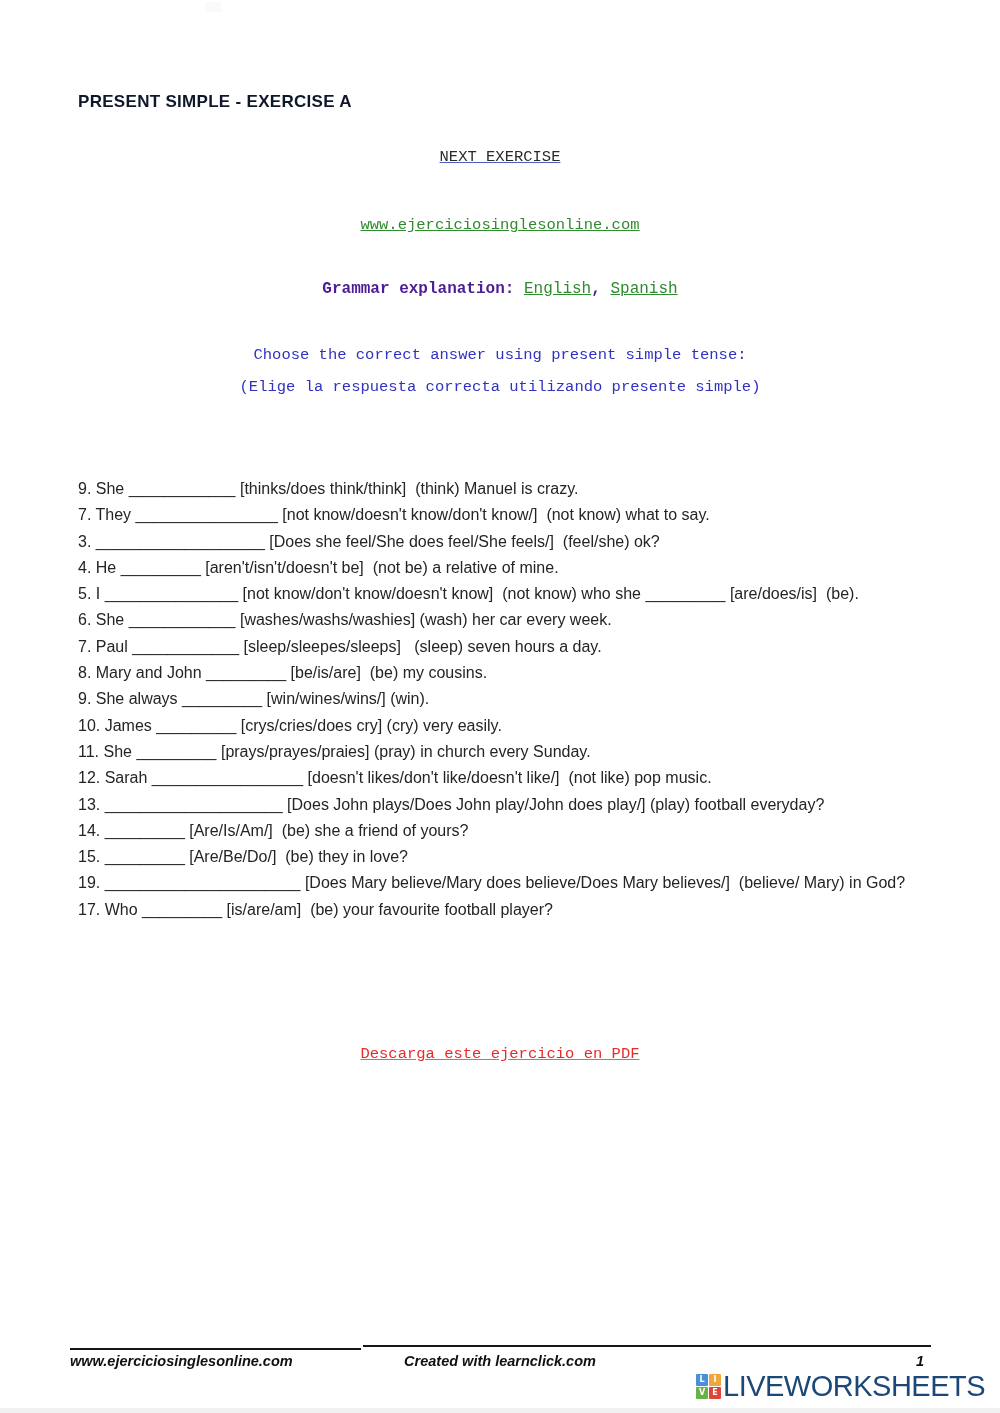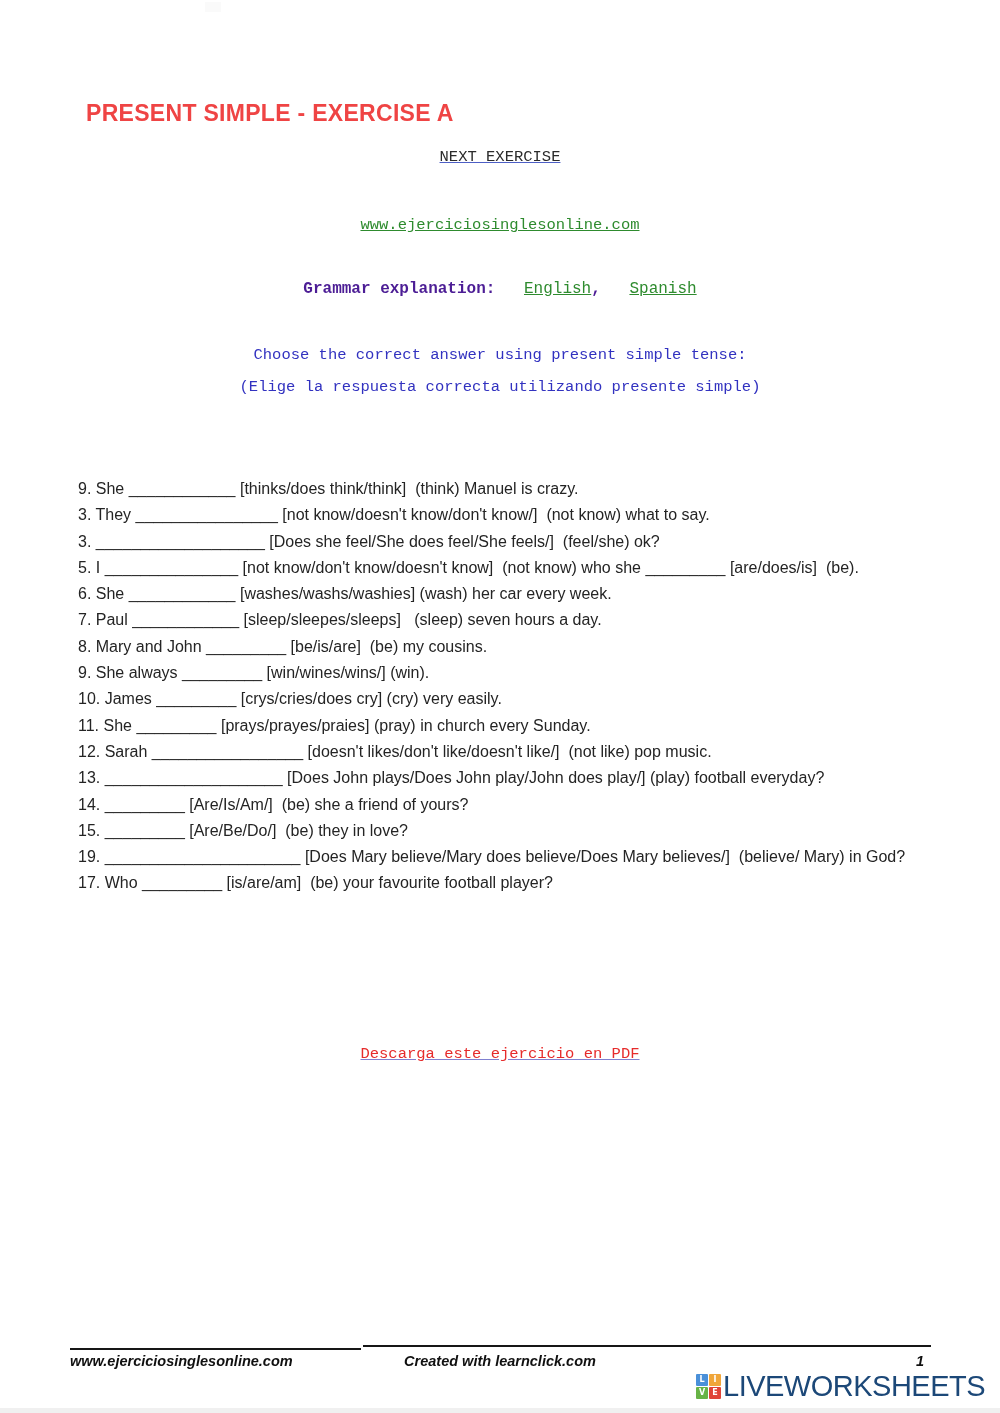--- a/index.html
+++ b/index.html
@@ -16,23 +16,23 @@
   .top-artifact{
     position:absolute;left:205px;top:2px;width:16px;height:10px;
     background:#fafafa;
   }
   .bottom-strip{
     position:absolute;left:0;bottom:0;width:1000px;height:5px;
     background:#f0f0f0;
   }
 
   .title{
-    position:absolute;left:78px;top:92px;margin:8px;
-    font-size:23px;font-weight:700;letter-spacing:.3px;
-    color:#ef4444;
+    position:absolute;left:78px;top:92px;margin:0;
+    font-size:17px;font-weight:700;letter-spacing:.3px;
+    color:#0f172a;
     font-family:"Liberation Sans",sans-serif;
   }
 
   .center{
     position:absolute;left:0;right:0;text-align:center;
     font-family:Liberation Mono, monospace;
   }
   .next{top:148px;font-size:15.5px;}
   .next a{
     color:#2b2b2b;text-decoration:underline;
@@ -40,21 +40,21 @@
   }
   .site{top:216px;font-size:15.5px;}
   .site a{
     color:#2e8b2e;text-decoration:underline;
     text-decoration-color:#2e8b2e;cursor:pointer;
   }
   .grammar{top:280px;font-size:16px;color:#2e8b2e;}
   .grammar .g-label{font-weight:700;color:#4c1d95;}
   .grammar a{
     color:#2e8b2e;text-decoration:underline;
-    text-decoration-color:#2e8b2e;cursor:pointer;margin-left:19px;
+    text-decoration-color:#2e8b2e;cursor:pointer;
   }
   .blue{font-size:15.5px;color:#3232c0;}
   .b1{top:346px;}
   .b2{top:378px;}
 
   .list{
     position:absolute;left:78px;top:476px;width:845px;
     font-size:16px;line-height:26.3px;color:#242424;
     font-family:"Liberation Sans",sans-serif;
   }
@@ -119,22 +119,23 @@
     <span class="g-label">Grammar explanation:</span>
     <a>English</a><span class="g-label">,</span>
     <a>Spanish</a>
   </div>
 
   <div class="center blue b2">(Elige la respuesta correcta utilizando presente simple)</div>
   <div class="center blue b1">Choose the correct answer using present simple tense:</div>
 
   <div class="list">
     <p class="item">9. She ____________ [thinks/does think/think]  (think) Manuel is crazy.</p>
-    <p class="item">3. They ________________ [not know/doesn't know/don't know/]  (not know) what to say.</p>
+    <p class="item">7. They ________________ [not know/doesn't know/don't know/]  (not know) what to say.</p>
     <p class="item">3. ___________________ [Does she feel/She does feel/She feels/]  (feel/she) ok?</p>
+    <p class="item">4. He _________ [aren't/isn't/doesn't be]  (not be) a relative of mine.</p>
     <p class="item">5. I _______________ [not know/don't know/doesn't know]  (not know) who she _________ [are/does/is]  (be).</p>
     <p class="item">6. She ____________ [washes/washs/washies] (wash) her car every week.</p>
     <p class="item">7. Paul ____________ [sleep/sleepes/sleeps]   (sleep) seven hours a day.</p>
     <p class="item">8. Mary and John _________ [be/is/are]  (be) my cousins.</p>
     <p class="item">9. She always _________ [win/wines/wins/] (win).</p>
     <p class="item">10. James _________ [crys/cries/does cry] (cry) very easily.</p>
     <p class="item">11. She _________ [prays/prayes/praies] (pray) in church every Sunday.</p>
     <p class="item">12. Sarah _________________ [doesn't likes/don't like/doesn't like/]  (not like) pop music.</p>
     <p class="item">13. ____________________ [Does John plays/Does John play/John does play/] (play) football everyday?</p>
     <p class="item">14. _________ [Are/Is/Am/]  (be) she a friend of yours?</p>

